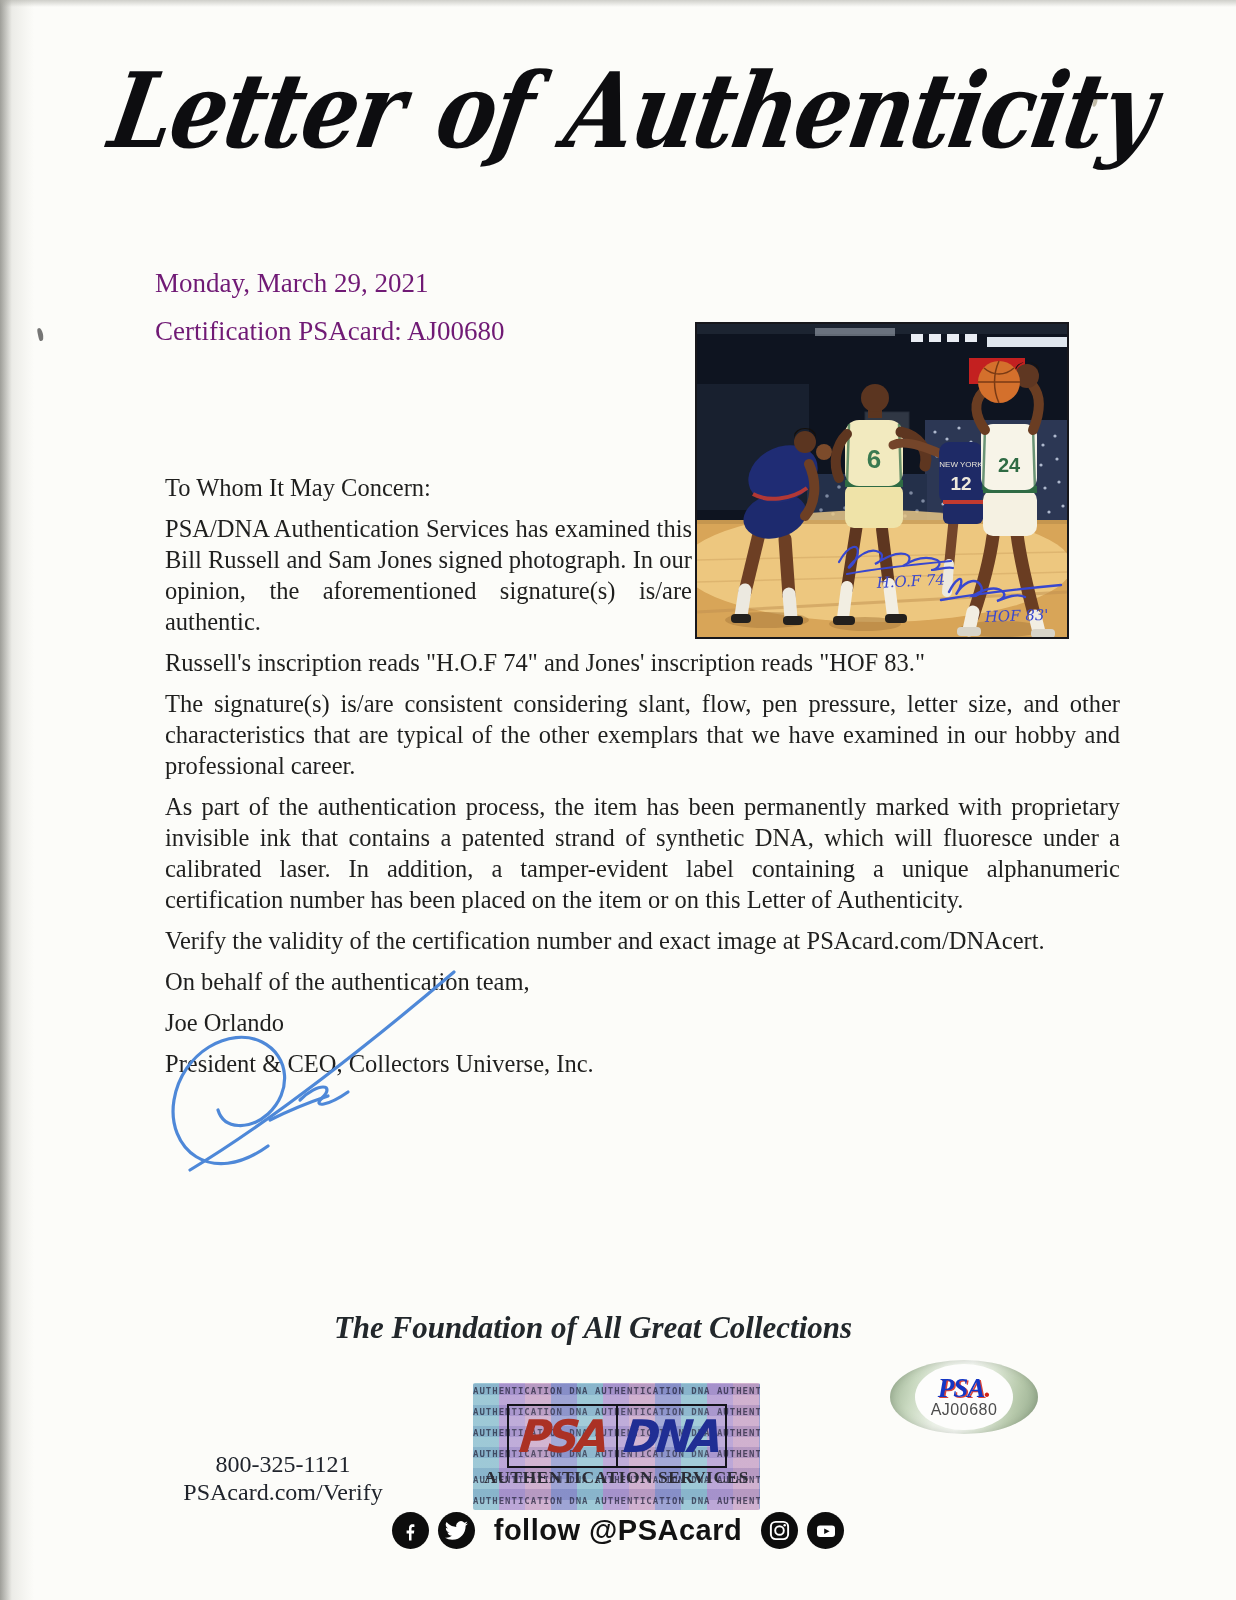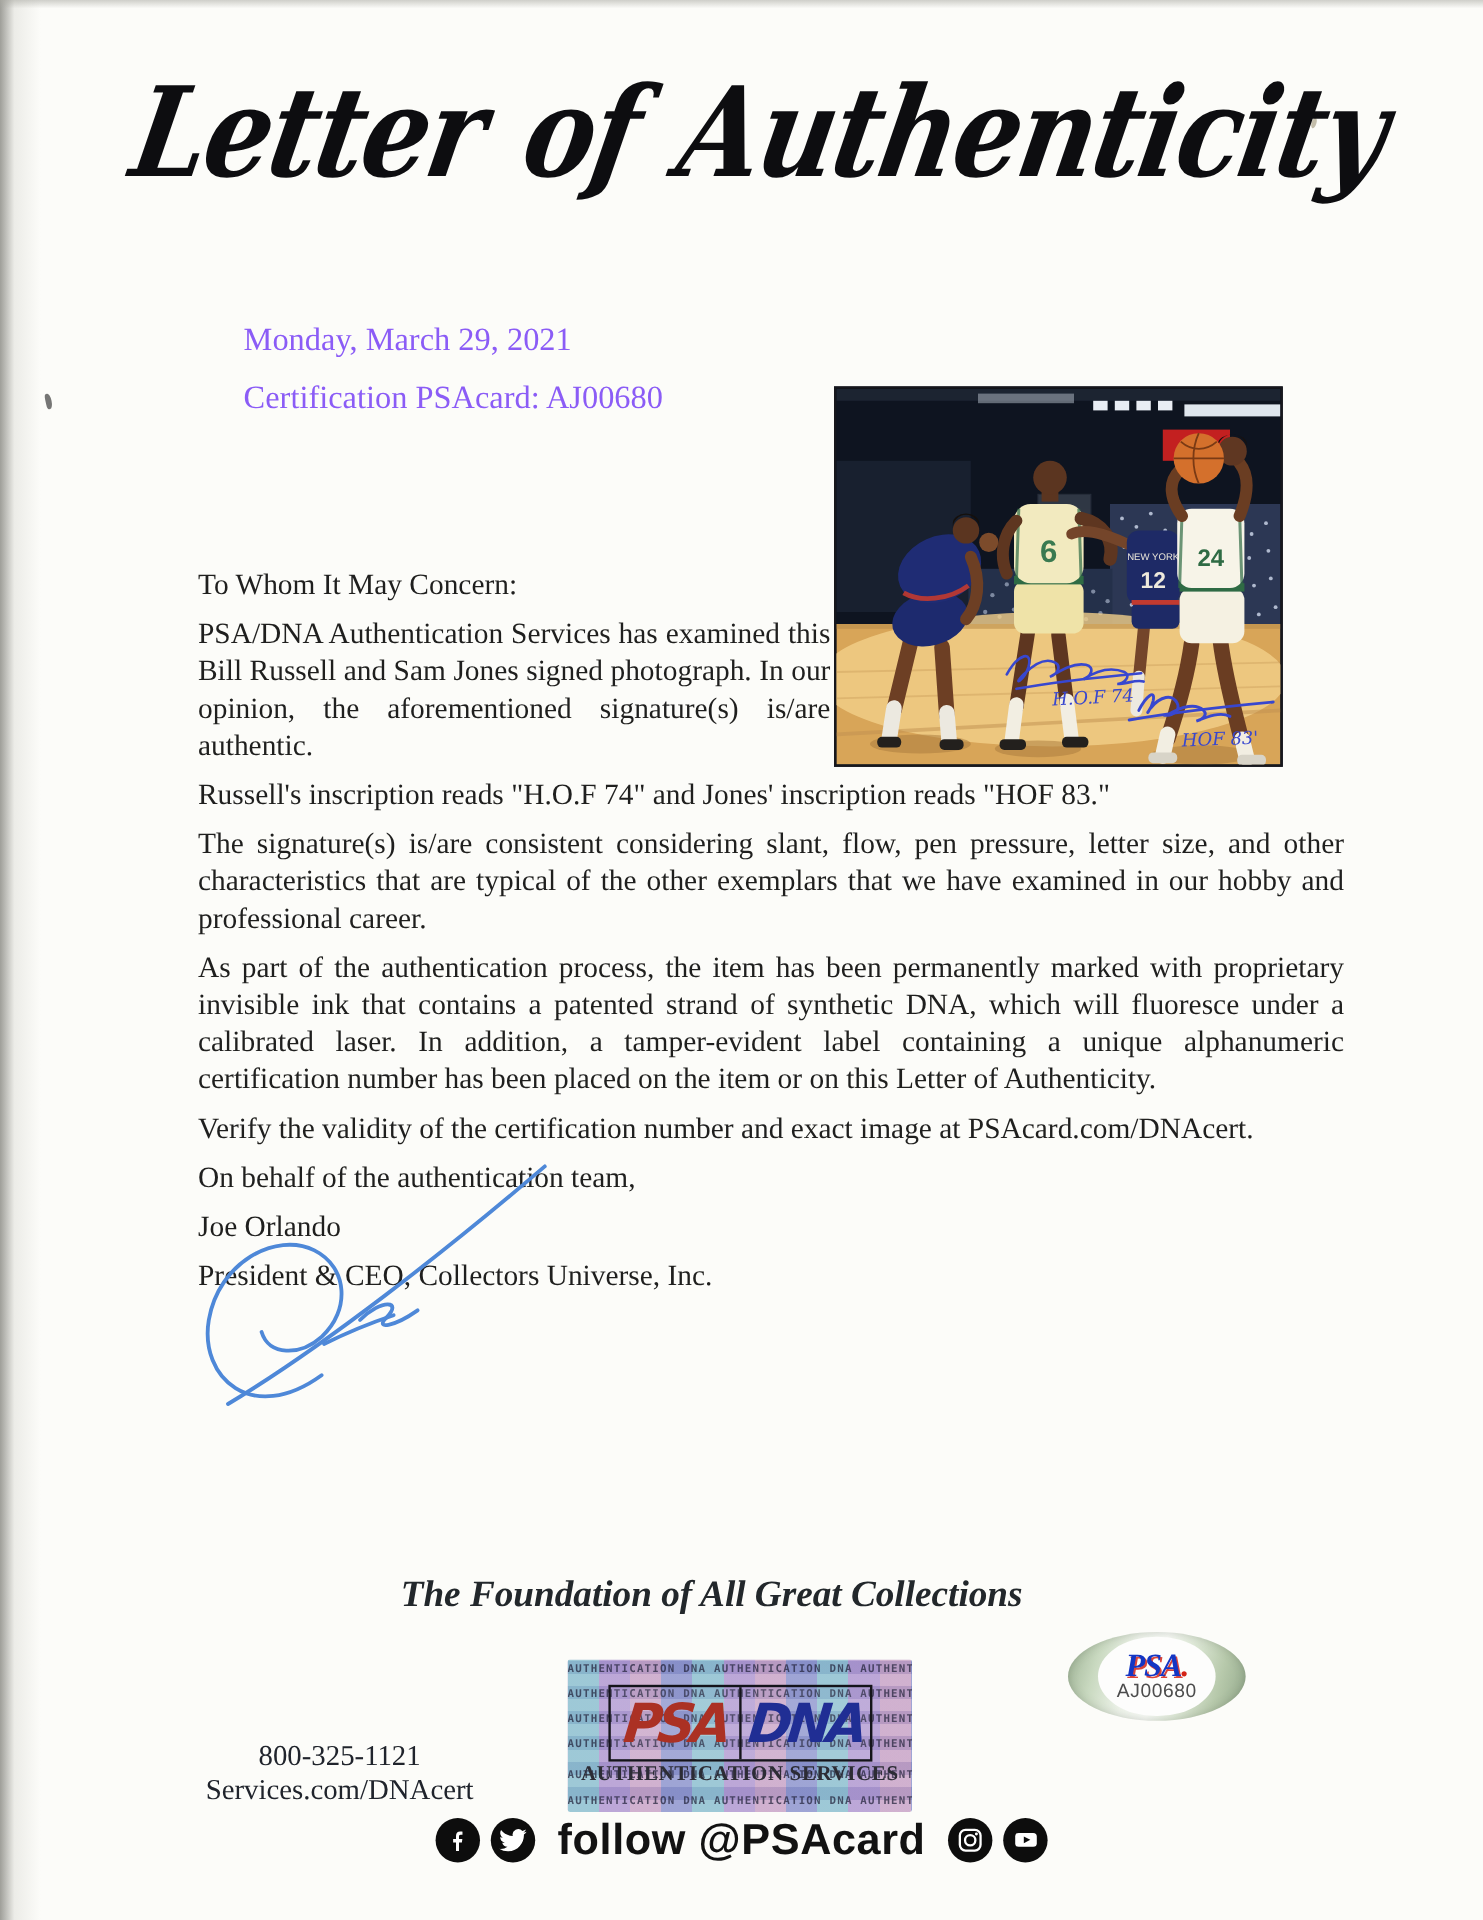--- a/index.html
+++ b/index.html
@@ -28,21 +28,21 @@
   }
   
   .letter-title {
     position:absolute; top:58px; left:0; width:1236px; text-align:center;
     font-family:"DejaVu Serif", serif; font-style:italic; font-weight:bold;
     font-size:88px; color:#0d0d10; letter-spacing:-2px; word-spacing:8px;
     transform:skewX(-10deg) scaleY(1.18); transform-origin:50% 50%;
     padding-left:30px; white-space:nowrap;
   }
   
-  .meta { position:absolute; left:155px; top:268px; font-size:27px; color:#8b5cf6;margin-left:48px; }
+  .meta { position:absolute; left:155px; top:268px; font-size:27px; color:#701a75; }
   .meta .line { margin-bottom:17px; }
   
   .photo-frame {
     position:absolute; left:695px; top:322px; width:374px; height:317px;
     border:2px solid #17171c; background:#0e1420;
   }
   .photo-frame svg { display:block; }
   
   .letter-body {
     position:absolute; left:155px; top:462px; width:975px;
@@ -127,21 +127,21 @@
   .social-bar {
     position:absolute; left:0; top:1512px; width:1236px;
     display:flex; align-items:center; justify-content:center; gap:9px;
   }
   .social-icon {
     width:37px; height:37px; border-radius:50%; background:#0d0d0d;
     display:flex; align-items:center; justify-content:center; flex:0 0 auto;
   }
   .social-icon svg { display:block; }
   .follow-label {
-    font-family:"Liberation Sans", sans-serif; font-weight:bold; font-size:36px;
+    font-family:"Liberation Sans", sans-serif; font-weight:bold; font-size:29px;
     color:#121212; margin:0 10px; letter-spacing:.5px;
   }
 </style>
 </head>
 <body>
 
 <div class="page">
 
   <div class="scan-edge-left"></div>
   <div class="scan-edge-top"></div>
@@ -379,21 +379,21 @@
 
   <div class="oval-sticker">
     <div class="oval-core">
       <div class="oval-brand"><span>PSA</span><span class="dot">.</span></div>
       <div class="oval-number">AJ00680</div>
     </div>
   </div>
 
   <div class="contact-left">
     <div>800-325-1121</div>
-    <div>Services.com/DNAcert</div>
+    <div>PSAcard.com/Verify</div>
   </div>
 
 
   <div class="social-bar">
     <span class="social-icon">
       <svg width="24" height="24" viewBox="0 0 24 24">
           <path fill="#ffffff" d="M13.5 21.5v-7h2.4l.4-2.9h-2.8V9.5c0-.8.3-1.5 1.5-1.5h1.4V5.4c-.3 0-1.1-.1-2-.1-2 0-3.4 1.2-3.4 3.6v2.7H8.6v2.9H11v7h2.5z"></path>
         </svg>
     </span>
     <span class="social-icon">

